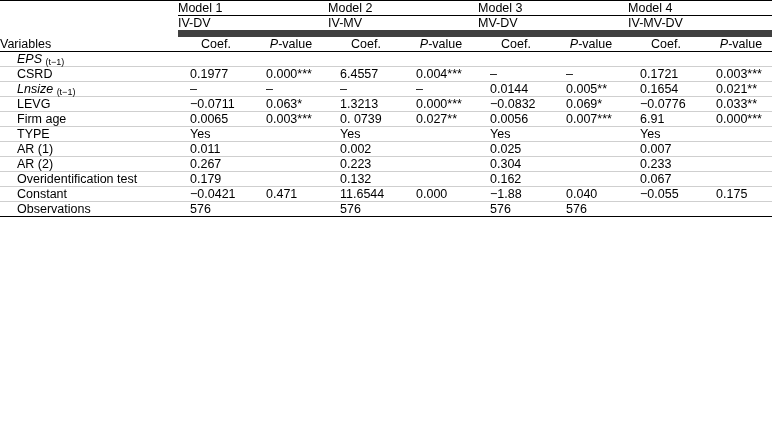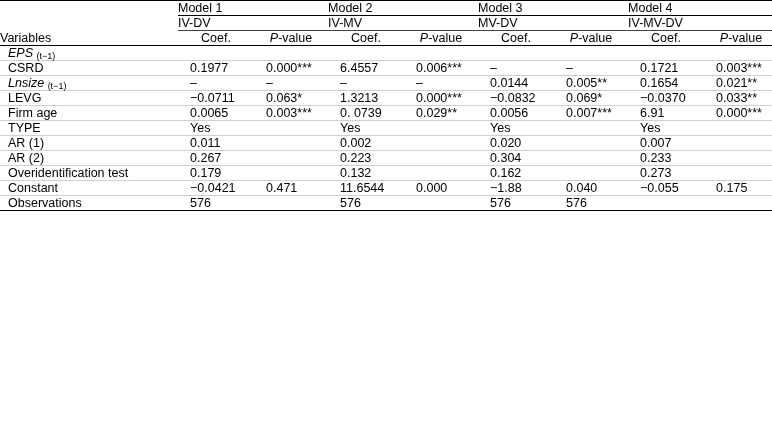--- a/index.html
+++ b/index.html
@@ -51,42 +51,42 @@
   .model-row td.grp {
     border-bottom: 1px solid #000;
   }
   .sub-row td {
     text-align: center;
     padding-top: 5px;
     padding-bottom: 5px;
     font-size: 12.5px;
   }
   .sub-row td.grp {
-    border-bottom: 1px solid #404040;
+    border-bottom: 7px solid #404040;
   }
   .colhead-row td {
     padding-top: 6px;
     padding-bottom: 6px;
     font-size: 12.5px;
   }
   .colhead-row td.num {
     text-align: center;
   }
   .colhead-row td.varcell {
     text-align: left;
   }
   .body-row td {
     padding-top: 7px;
     padding-bottom: 7px;
     font-size: 12.5px;
     border-bottom: 1px solid #cfcfcf;
   }
   .body-row td.varcell {
     text-align: left;
-    padding-left: 8px;
+    padding-left: 17px;
   }
   .body-row td.num {
     text-align: left;
     padding-left: 12px;
   }
   .body-row.last td { border-bottom: none; }
 
   .ital { font-style: italic; }
   .sub { font-size: 9px; vertical-align: baseline; position: relative; top: 2px; }
   .pv-i { font-style: italic; }
@@ -144,21 +144,21 @@
           <td class="num"></td>
           <td class="num"></td>
           <td class="num"></td>
           <td class="num"></td>
         </tr>
         <tr class="body-row">
           <td class="varcell"><span>CSRD</span></td>
           <td class="num">0.1977</td>
           <td class="num">0.000***</td>
           <td class="num">6.4557</td>
-          <td class="num">0.006***</td>
+          <td class="num">0.004***</td>
           <td class="num">–</td>
           <td class="num">–</td>
           <td class="num">0.1721</td>
           <td class="num">0.003***</td>
         </tr>
         <tr class="body-row">
           <td class="varcell"><span class="ital">Lnsize</span> <span class="sub">(t−1)</span></td>
           <td class="num">–</td>
           <td class="num">–</td>
           <td class="num">–</td>
@@ -169,29 +169,29 @@
           <td class="num">0.021**</td>
         </tr>
         <tr class="body-row">
           <td class="varcell"><span>LEVG</span></td>
           <td class="num">−0.0711</td>
           <td class="num">0.063*</td>
           <td class="num">1.3213</td>
           <td class="num">0.000***</td>
           <td class="num">−0.0832</td>
           <td class="num">0.069*</td>
-          <td class="num">−0.0370</td>
+          <td class="num">−0.0776</td>
           <td class="num">0.033**</td>
         </tr>
         <tr class="body-row">
           <td class="varcell"><span>Firm age</span></td>
           <td class="num">0.0065</td>
           <td class="num">0.003***</td>
           <td class="num">0. 0739</td>
-          <td class="num">0.029**</td>
+          <td class="num">0.027**</td>
           <td class="num">0.0056</td>
           <td class="num">0.007***</td>
           <td class="num">6.91</td>
           <td class="num">0.000***</td>
         </tr>
         <tr class="body-row">
           <td class="varcell"><span>TYPE</span></td>
           <td class="num">Yes</td>
           <td class="num"></td>
           <td class="num">Yes</td>
@@ -200,21 +200,21 @@
           <td class="num"></td>
           <td class="num">Yes</td>
           <td class="num"></td>
         </tr>
         <tr class="body-row">
           <td class="varcell"><span>AR (1)</span></td>
           <td class="num">0.011</td>
           <td class="num"></td>
           <td class="num">0.002</td>
           <td class="num"></td>
-          <td class="num">0.020</td>
+          <td class="num">0.025</td>
           <td class="num"></td>
           <td class="num">0.007</td>
           <td class="num"></td>
         </tr>
         <tr class="body-row">
           <td class="varcell"><span>AR (2)</span></td>
           <td class="num">0.267</td>
           <td class="num"></td>
           <td class="num">0.223</td>
           <td class="num"></td>
@@ -224,21 +224,21 @@
           <td class="num"></td>
         </tr>
         <tr class="body-row">
           <td class="varcell"><span>Overidentification test</span></td>
           <td class="num">0.179</td>
           <td class="num"></td>
           <td class="num">0.132</td>
           <td class="num"></td>
           <td class="num">0.162</td>
           <td class="num"></td>
-          <td class="num">0.273</td>
+          <td class="num">0.067</td>
           <td class="num"></td>
         </tr>
         <tr class="body-row">
           <td class="varcell"><span>Constant</span></td>
           <td class="num">−0.0421</td>
           <td class="num">0.471</td>
           <td class="num">11.6544</td>
           <td class="num">0.000</td>
           <td class="num">−1.88</td>
           <td class="num">0.040</td>

